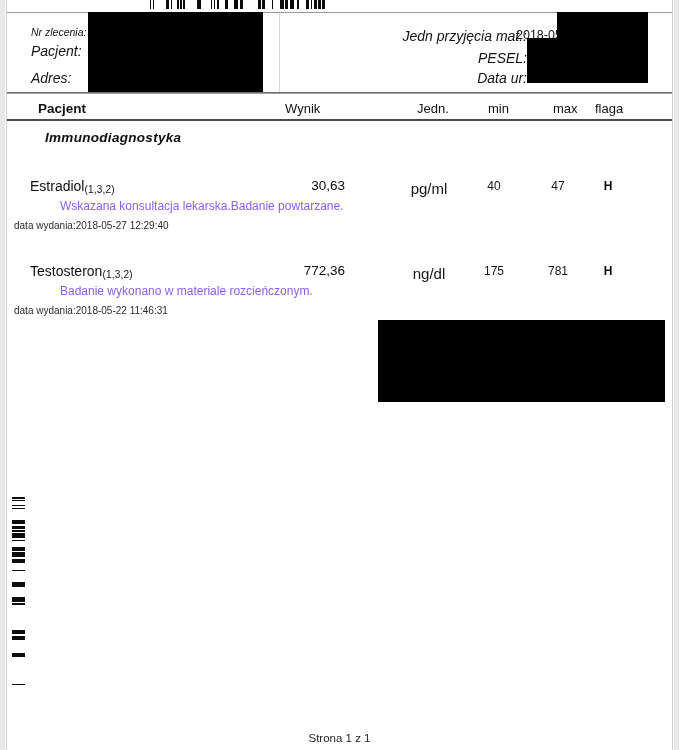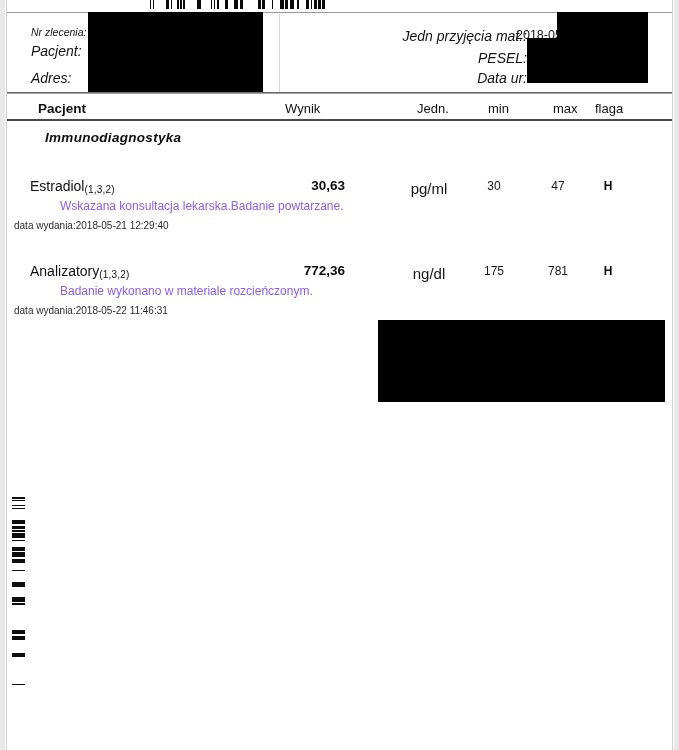--- a/index.html
+++ b/index.html
@@ -167,21 +167,21 @@
     top: 2px;
     letter-spacing: 0.2px;
   }
   .r-value {
     position: absolute;
     top: 0;
     left: 255px;
     width: 90px;
     text-align: right;
     font-size: 13.5px;
-    font-weight: bold;
+    font-weight: normal;
     color: #0b0b0b;
     white-space: nowrap;
   }
   .r-unit {
     position: absolute; top: 2px; left: 398px; width: 62px;
     text-align: center; font-size: 15px; color: #151515; white-space: nowrap;
   }
   .r-min {
     position: absolute; top: 1px; left: 470px; width: 48px;
     text-align: center; font-size: 12px; color: #151515; white-space: nowrap;
@@ -316,30 +316,30 @@
   <div class="col-head" id="ch-flaga">flaga</div>
 
   <div id="section-title">Immunodiagnostyka</div>
 
   <div class="result-row" id="row-estradiol">
     <div class="r-name">
       <span>Estradiol</span><span class="sup">(1,3,2)</span>
     </div>
     <div class="r-value">30,63</div>
     <div class="r-unit">pg/ml</div>
-    <div class="r-min">30</div>
+    <div class="r-min">40</div>
     <div class="r-max">47</div>
     <div class="r-flag">H</div>
     <div class="r-comment">Wskazana konsultacja lekarska.Badanie powtarzane.</div>
-    <div class="r-issued">data wydania:2018-05-21  12:29:40</div>
+    <div class="r-issued">data wydania:2018-05-27  12:29:40</div>
   </div>
 
   <div class="result-row" id="row-testosteron">
     <div class="r-name">
-      <span>Analizatory</span><span class="sup">(1,3,2)</span>
+      <span>Testosteron</span><span class="sup">(1,3,2)</span>
     </div>
     <div class="r-value">772,36</div>
     <div class="r-unit">ng/dl</div>
     <div class="r-min">175</div>
     <div class="r-max">781</div>
     <div class="r-flag">H</div>
     <div class="r-comment">Badanie wykonano  w materiale rozcieńczonym.</div>
     <div class="r-issued">data wydania:2018-05-22  11:46:31</div>
   </div>
 
@@ -364,14 +364,15 @@
       <div class="vbar" style="top: 80px; height: 1px;"></div>
       <div class="vbar" style="top: 92px; height: 5px;"></div>
       <div class="vbar" style="top: 107px; height: 5px;"></div>
       <div class="vbar" style="top: 113px; height: 2px;"></div>
       <div class="vbar" style="top: 140px; height: 4px;"></div>
       <div class="vbar" style="top: 146px; height: 4px;"></div>
       <div class="vbar" style="top: 163px; height: 4px;"></div>
       <div class="vbar" style="top: 194px; height: 1px;"></div>
     </div>
 
+  <div id="page-footer">Strona 1 z 1</div>
 
 </div>
 
 </body></html>

